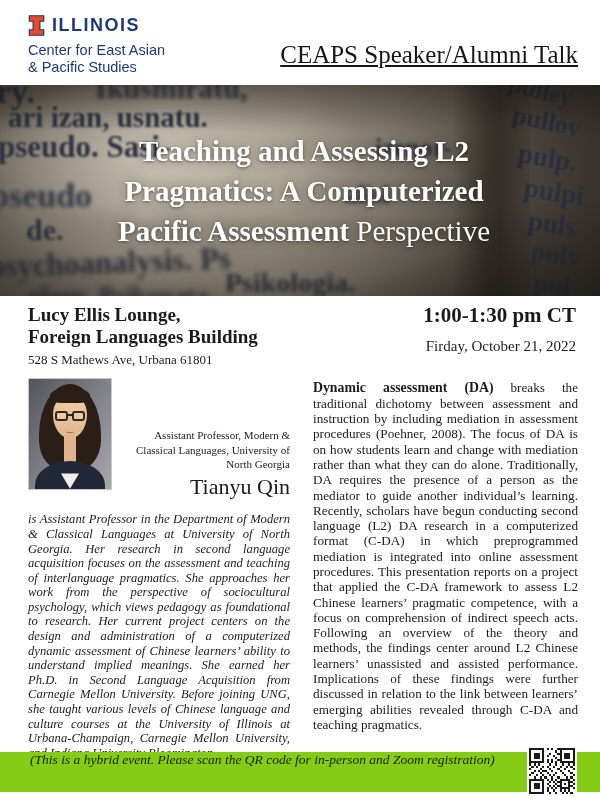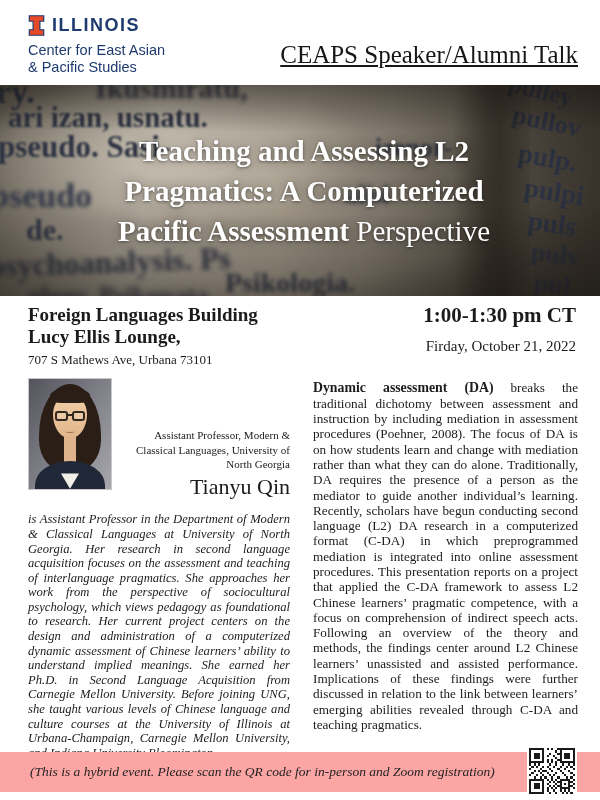--- a/index.html
+++ b/index.html
@@ -98,21 +98,21 @@
   .speaker-cap { flex:1; text-align:right; padding-top:50px; }
   .affil { font-size:11px; line-height:1.3; max-width:175px; margin-left:auto; }
   .name  { font-size:22px; margin-top:3px; }
   .bio { margin:12px 0 0; font-style:italic; font-size:12.6px; line-height:14.6px;
          text-align:justify; }
   .abstract { margin:2px 0 0; font-size:13.2px; line-height:15.3px; text-align:justify; }
   .abstract strong { font-size:13.8px; }
 
   
   .foot { position:absolute; left:0; right:0; bottom:8px; height:40px;
-          background:#fca5a5; display:flex; align-items:center; }
+          background:#84cc16; display:flex; }
   .note { font-style:italic; font-size:13.5px; padding-left:30px; color:#222222; }
   .qr { position:absolute; right:23px; bottom:4px; width:50px; height:50px; z-index:3; }
 </style>
 </head>
 <body>
 
 <div class="page">
 
   <header class="hdr">
     <div class="brand">
@@ -155,24 +155,24 @@
     <h1 class="title">
       <span class="t-line">Teaching and Assessing L2</span>
       <span class="t-line">Pragmatics: A Computerized</span>
       <span class="t-line"><span>Pacific Assessment</span> <span class="t-reg">Perspective</span></span>
     </h1>
   </section>
 
   <section class="meta">
     <div class="venue">
       <div class="venue-bold">
+        <div>Lucy Ellis Lounge,</div>
         <div>Foreign Languages Building</div>
-        <div>Lucy Ellis Lounge,</div>
-      </div>
-      <div class="addr">707 S Mathews Ave, Urbana 73101</div>
+      </div>
+      <div class="addr">528 S Mathews Ave, Urbana 61801</div>
     </div>
     <div class="when">
       <div class="time">1:00-1:30 pm CT</div>
       <div class="date">Firday, October 21, 2022</div>
     </div>
   </section>
 
   <main class="cols">
     <div class="col-left">
       <div class="speaker-row">

